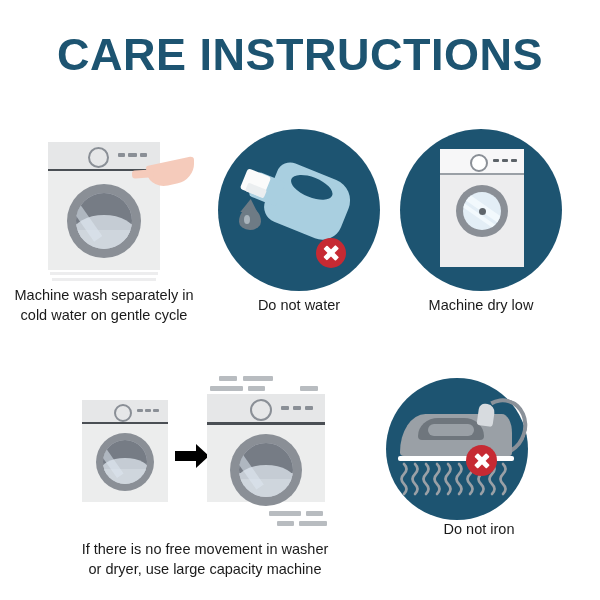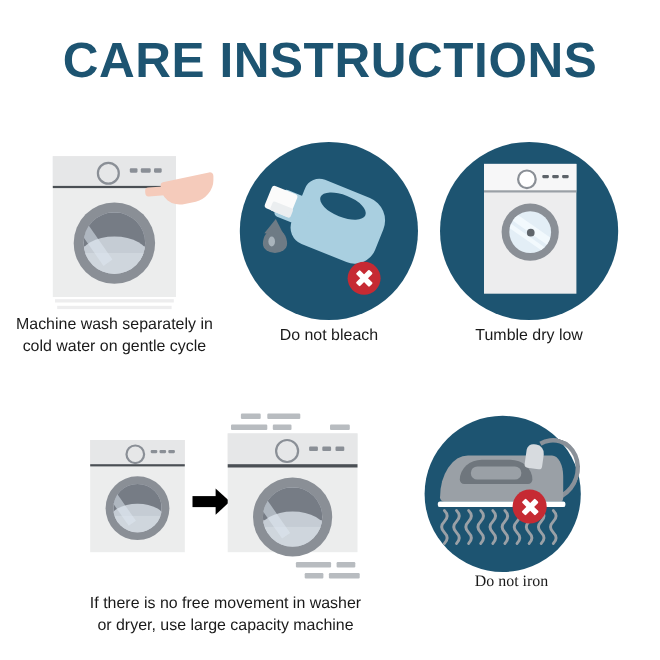--- a/index.html
+++ b/index.html
@@ -157,21 +157,21 @@
                 transform:rotate(22deg);border-radius:4px;"></div>
     <div class="bottle-cap" style="left:243px;top:172px;width:25px;height:22px;transform:rotate(22deg);"></div>
     <div class="bottle-cap2" style="left:246px;top:186px;width:20px;height:9px;transform:rotate(22deg);"></div>
 
     <div class="droplet-tip" style="left:241px;top:199px;transform:rotate(6deg);"></div>
     <div class="droplet" style="left:239px;top:208px;width:22px;height:22px;"></div>
     <div class="droplet-shine" style="left:244px;top:215px;width:6px;height:9px;"></div>
 
     <div class="xbadge" style="left:316px;top:238px;width:30px;height:30px;"></div>
 
-    <div class="caption" style="left:219px;top:296px;width:160px;">Do not bleach</div>
+    <div class="caption" style="left:219px;top:296px;width:160px;">Do not water</div>
   </div>
 
   <div>
     <div class="circle" style="left:400px;top:129px;width:162px;height:162px;"></div>
 
     <div class="wm" style="left:440px;top:149px;width:84px;height:118px;">
       <div class="dr-body"></div>
       <div class="dr-panel" style="height:24px;"></div>
       <div class="wm-dial filled" style="left:30px;top:5px;width:14px;height:14px;border-width:2.2px;"></div>
       <div class="wm-btn" style="left:53px;top:10px;width:6px;height:3.4px;background:#5d6369;"></div>
@@ -181,21 +181,21 @@
 
       <div class="dr-ring" style="left:16px;top:36px;width:52px;height:52px;">
         <div class="dr-glass" style="left:7px;top:7px;width:38px;height:38px;">
           <div class="dr-shine" style="left:-4px;top:12px;width:46px;height:7px;"></div>
           <div class="dr-shine" style="left:-4px;top:24px;width:46px;height:4px;"></div>
         </div>
         <div class="dr-dot" style="left:22.5px;top:22.5px;width:7px;height:7px;"></div>
       </div>
     </div>
 
-    <div class="caption" style="left:401px;top:296px;width:160px;">Tumble dry low</div>
+    <div class="caption" style="left:401px;top:296px;width:160px;">Machine dry low</div>
   </div>
 
   <div>
 
     <div class="wm" style="left:82px;top:400px;width:86px;height:102px;">
       <div class="wm-body"></div>
       <div class="wm-panel" style="height:22px;"></div>
       <div class="wm-dial" style="left:32px;top:4px;width:14px;height:14px;border-width:2.2px;"></div>
       <div class="wm-btn" style="left:55px;top:9px;width:6px;height:3px;"></div>
       <div class="wm-btn" style="left:63px;top:9px;width:6px;height:3px;"></div>
@@ -270,16 +270,16 @@
         <path d="M61 2 q5 5 0 10 q-5 5 0 10 q5 5 0 10"></path>
         <path d="M72 2 q5 5 0 10 q-5 5 0 10 q5 5 0 10"></path>
         <path d="M83 2 q5 5 0 10 q-5 5 0 10 q5 5 0 10"></path>
         <path d="M94 2 q5 5 0 10 q-5 5 0 10 q5 5 0 10"></path>
         <path d="M105 2 q5 5 0 10 q-5 5 0 10 q5 5 0 10"></path>
       </g>
     </svg>
 
     <div class="xbadge" style="left:466px;top:445px;width:31px;height:31px;"></div>
 
-    <div class="caption" style="left:394px;top:520px;width:142px;font-family:Liberation Serif, serif;">Do not iron</div>
+    <div class="caption" style="left:408px;top:520px;width:142px;">Do not iron</div>
   </div>
 
 </div>
 
 </body></html>

